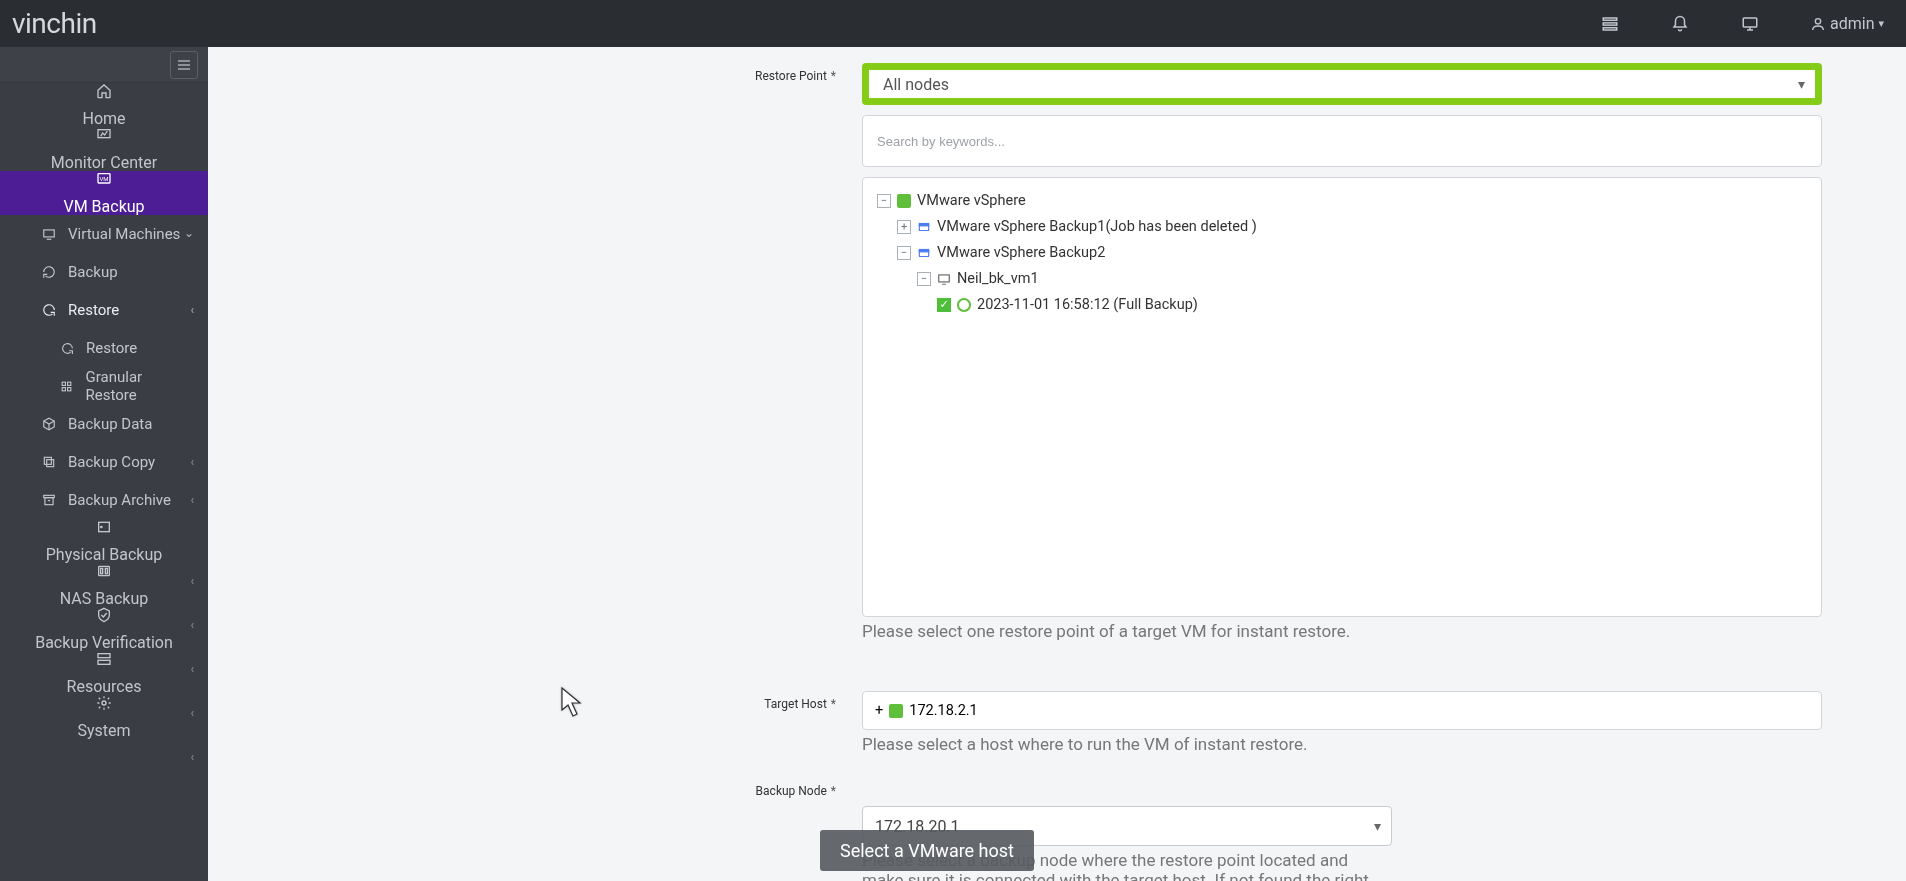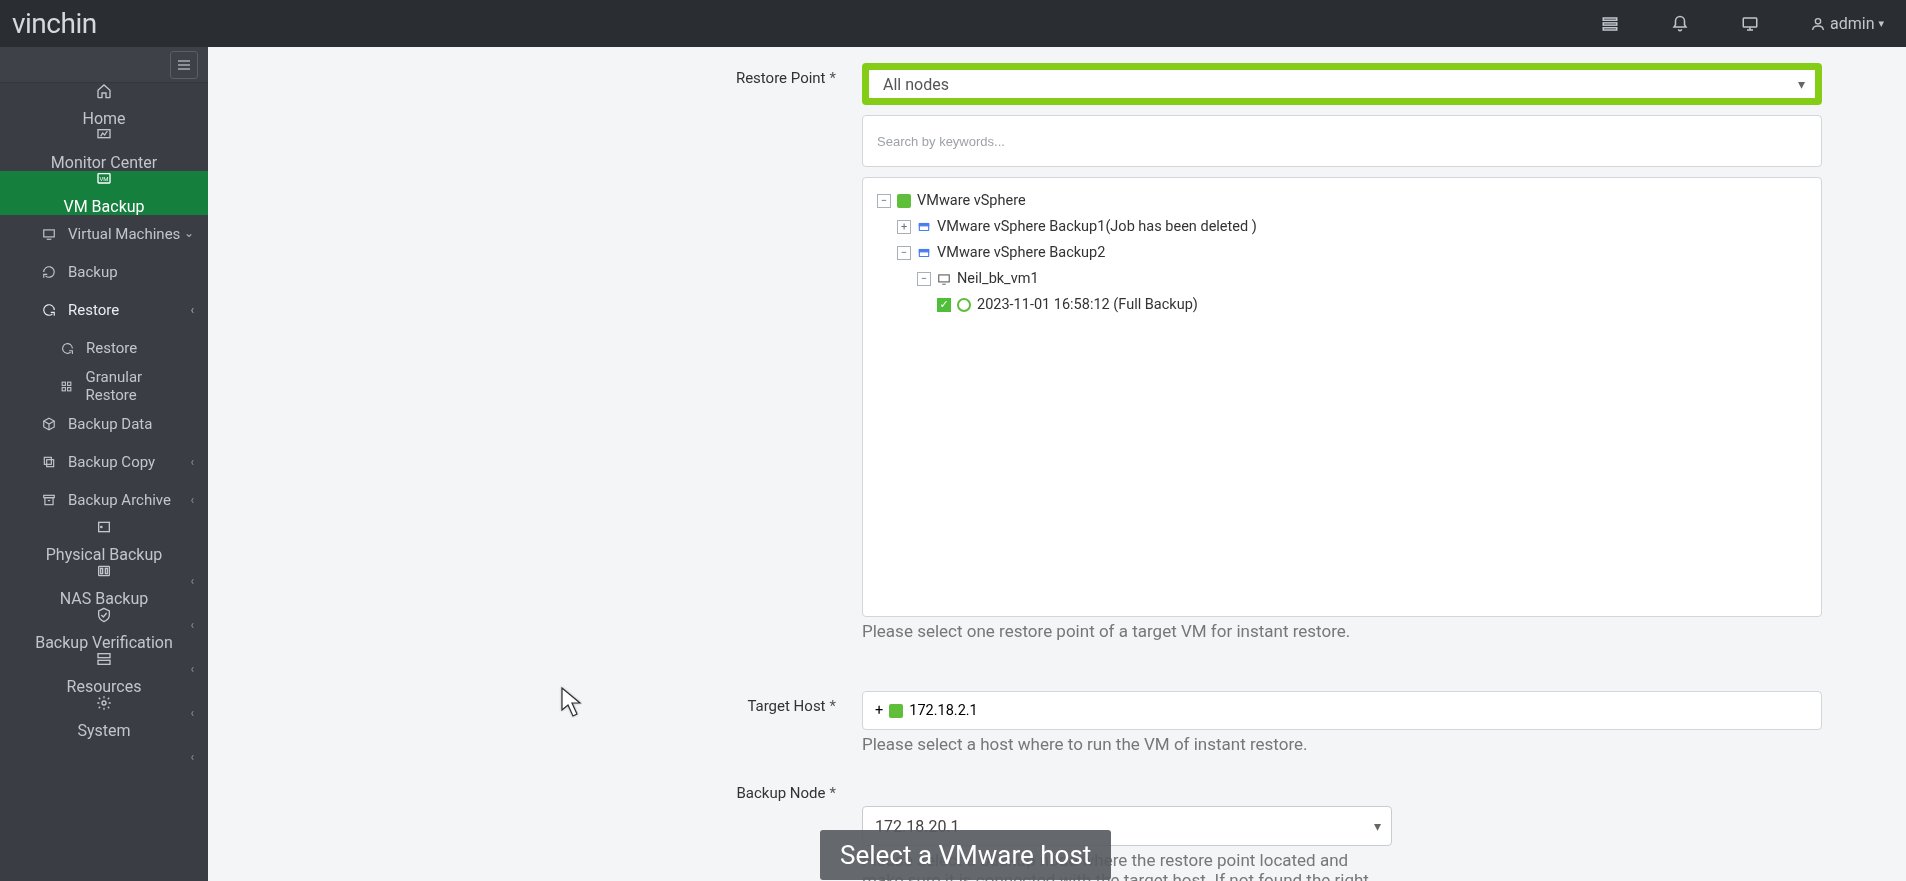--- a/index.html
+++ b/index.html
@@ -76,21 +76,21 @@
     gap: 10px;
     font-size: 16px;
     color: #c2c5cb;
     cursor: pointer;
     position: relative;
   }
   .nav-item.level0 { padding-left: 14px; flex-direction: column; }
   .nav-item.level1 { padding-left: 40px; font-size:15px; height:38px;}
   .nav-item.level2 { padding-left: 58px; font-size:15px; height:38px;}
   .nav-item.active {
-    background: #15803d;
+    background: #4c1d95;
     color: #fff;
   }
   .nav-item.active::after {
     content:'';
     position:absolute; right:-10px; top:50%;
     transform:translateY(-50%);
     width:0;height:0;
     border-left:10px solid #20c49a;
     border-top:10px solid transparent;
     border-bottom:10px solid transparent;
@@ -113,21 +113,21 @@
     display:flex;
     align-items:flex-start;
     padding:6px 0;
   }
   .form-label {
     width:654px;
     min-width:654px;
     text-align:right;
     padding-right:26px;
     color:#333;
-    font-size:15px;
+    font-size:12px;
     padding-top:6px;
   }
   .form-label .req { margin-left:4px; color:#555;}
   .form-field { flex:1; max-width:960px; }
   .form-help { color:#777; font-size:17px; padding:4px 0 8px 0;}
   .form-help a { color:#3a8fd6; cursor:pointer; }
 
   .select-like {
     height:42px;
     border:7px solid #84cc16;
@@ -229,21 +229,21 @@
     position:relative;
     margin-top:28px;
   }
 
   
   .caption-overlay {
     position:absolute;
     left:820px; top:830px;
     background:rgba(88,92,98,0.92);
     color:#fff;
-    font-size:26px;
+    font-size:18px;
     padding:10px 20px;
     border-radius:3px;
     pointer-events:none;
   }
 
   
   .cursor-arrow {
     position:absolute;
     left:560px; top:686px;
     pointer-events:none;

